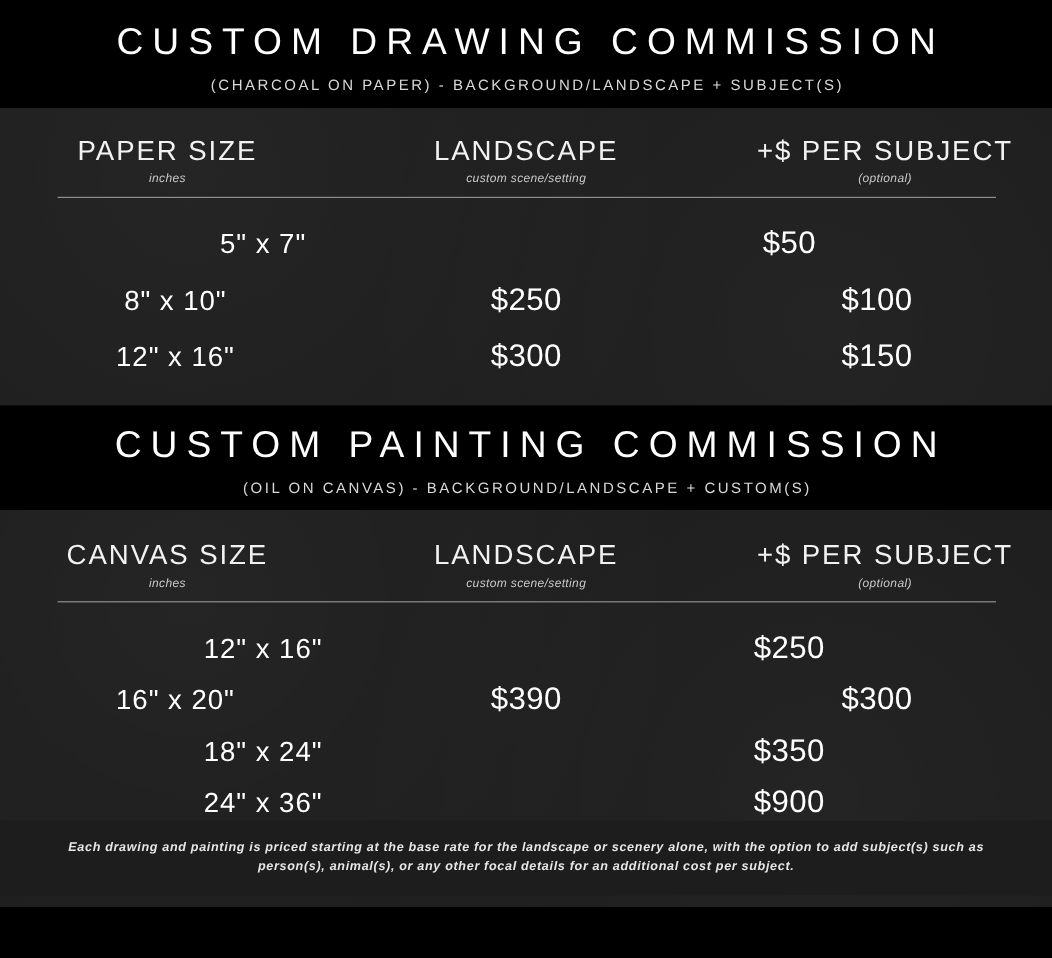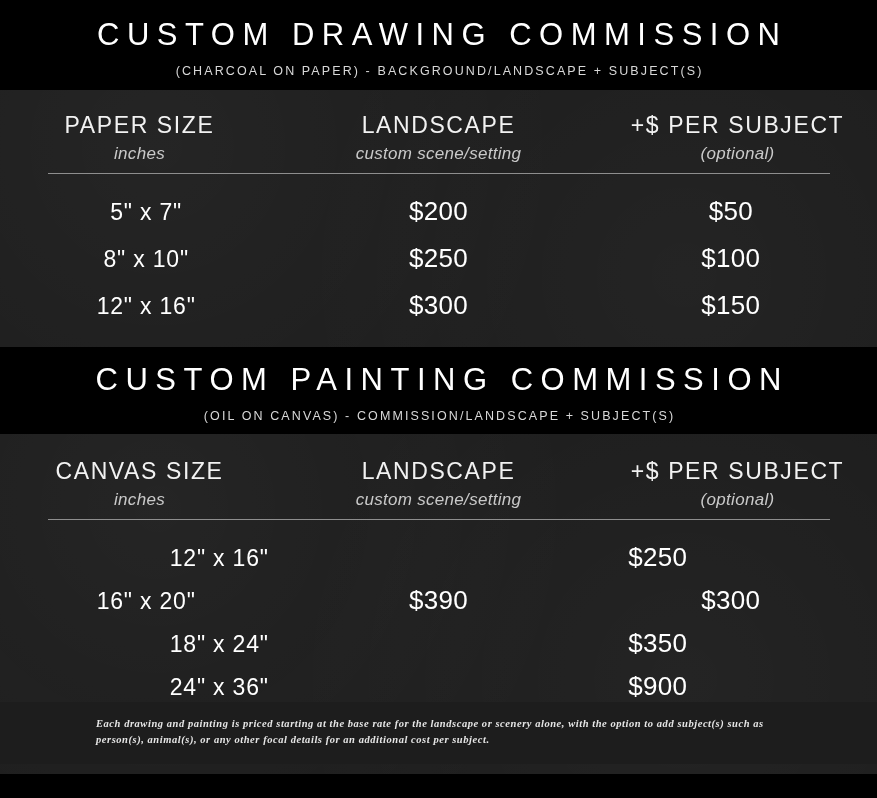--- a/index.html
+++ b/index.html
@@ -70,21 +70,21 @@
   }
   .col-head-main {
     font-size: 23px;
     letter-spacing: 1.6px;
     color: #f2f2f2;
     font-weight: 400;
     white-space: nowrap;
   }
   .col-head-sub {
     margin-top: 5px;
-    font-size: 17px;
+    font-size: 10px;
     font-style: italic;
     color: #c9c9c9;
     letter-spacing: 0.3px;
   }
   .rule {
     height: 1px;
     background: #8e8e8e;
     margin: 9px auto 0;
     width: 782px;
   }
@@ -114,28 +114,28 @@
   }
 
   
   .c1 { transform: translateX(0px); }
   .c2 { transform: translateX(0px); text-align: center; }
   .c3 { transform: translateX(0px); }
 
   
   .footnote {
     background: #1d1d1d;
-    padding: 14px 96px 16px;
+    padding: 14px 39px 16px;
+    text-align: center;
     font-size: 10.5px;
     font-style: italic;
     font-weight: bold;
     letter-spacing: 0.55px;
     line-height: 1.55;
     color: #e6e6e6;
-    font-family: Liberation Serif, serif;
   }
   .bottom-bar {
     flex: 1 1 auto;
     background: #000000;
     min-height: 8px;
   }
 </style>
 </head>
 <body>
 
@@ -158,38 +158,37 @@
       </div>
       <div class="col c3">
         <div class="col-head-main">+$ PER SUBJECT</div>
         <div class="col-head-sub">(optional)</div>
       </div>
     </div>
     <div class="rule"></div>
 
     <div class="data-row">
       <div class="col c1 cell-size">5" x 7"</div>
-      <div class="col c2 cell-price">$200</div>
       <div class="col c3 cell-price">$50</div>
     </div>
     <div class="data-row">
       <div class="col c1 cell-size">8" x 10"</div>
       <div class="col c2 cell-price">$250</div>
       <div class="col c3 cell-price">$100</div>
     </div>
     <div class="data-row">
       <div class="col c1 cell-size">12" x 16"</div>
       <div class="col c2 cell-price">$300</div>
       <div class="col c3 cell-price">$150</div>
     </div>
   </div>
 
   <div class="band band-2">
     <div class="band-title">CUSTOM PAINTING COMMISSION</div>
-    <div class="band-sub">(OIL ON CANVAS) - COMMISSION/LANDSCAPE + SUBJECT(S)</div>
+    <div class="band-sub">(OIL ON CANVAS) - BACKGROUND/LANDSCAPE + CUSTOM(S)</div>
   </div>
 
   <div class="table-block block-2 r2">
     <div class="row">
       <div class="col c1">
         <div class="col-head-main">CANVAS SIZE</div>
         <div class="col-head-sub">inches</div>
       </div>
       <div class="col c2">
         <div class="col-head-main">LANDSCAPE</div>

